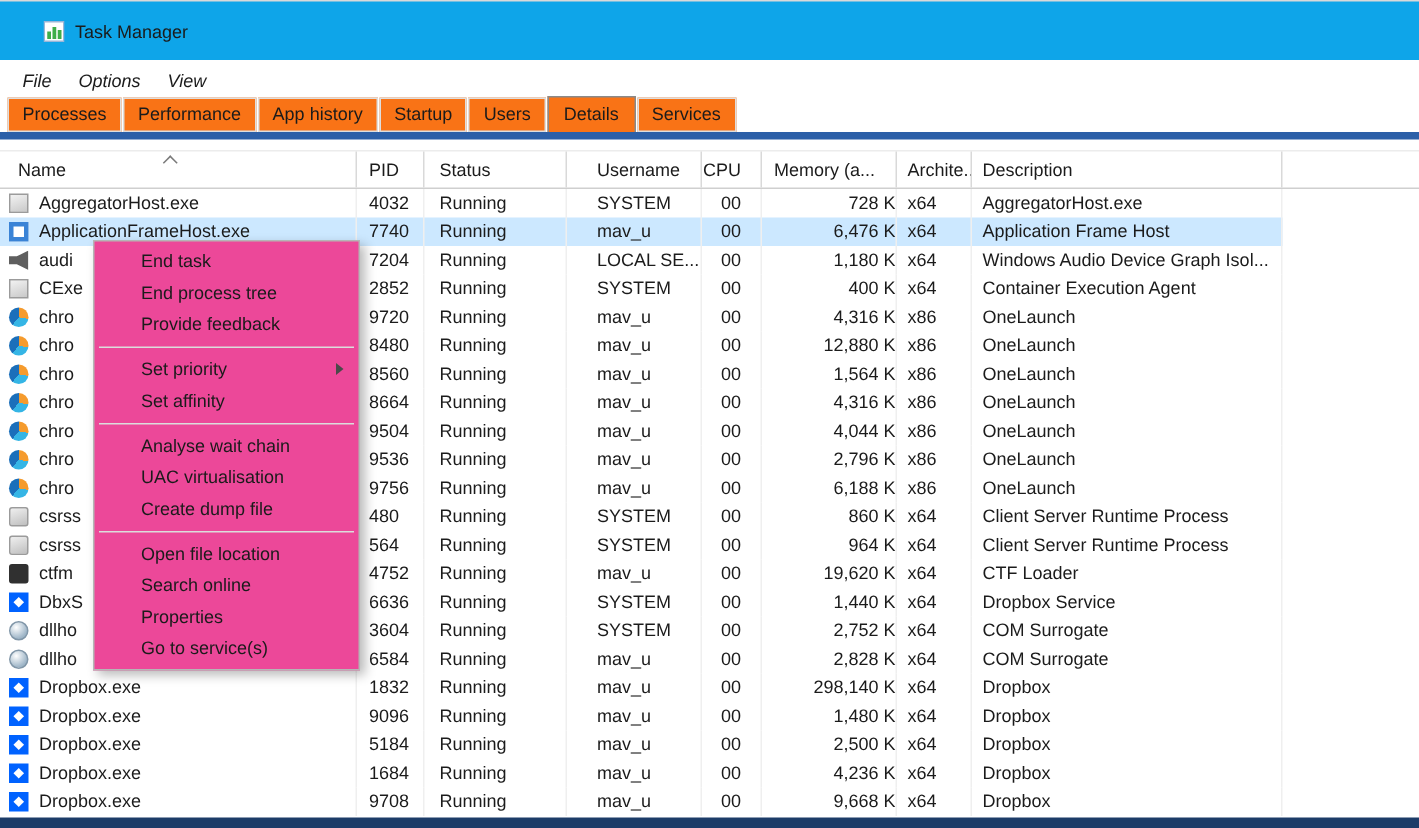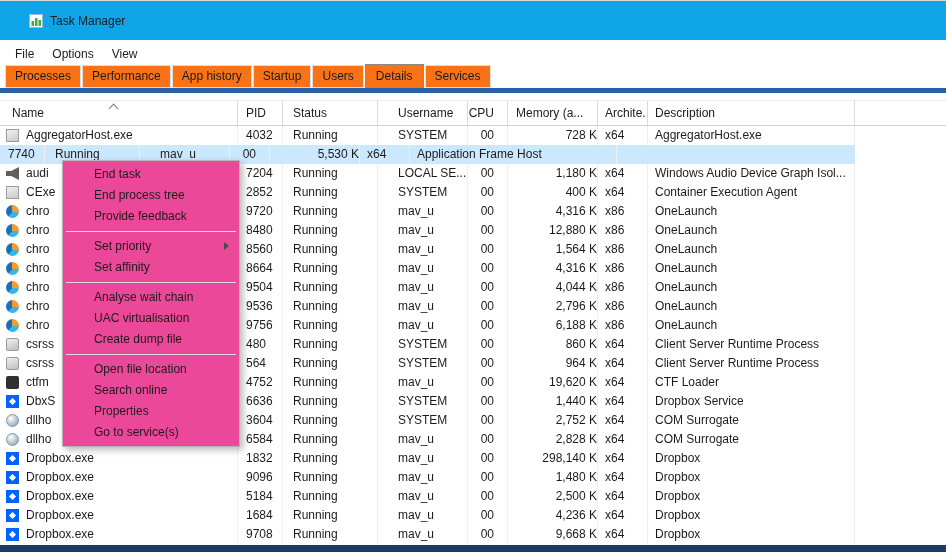--- a/index.html
+++ b/index.html
@@ -8,21 +8,21 @@
     background:#ffffff;color:#1b1b1b;
     font-family:"Liberation Sans", sans-serif;font-size:12px;
   }
   
   .titlebar{position:absolute;top:0;left:0;width:946px;height:40px;
     display:flex;align-items:center;padding-left:29px;box-sizing:border-box;
     border-top:1px solid #d9d9d9;background:#0ea5e9;}
   .titlebar .title{margin-left:7px;}
   
   .menubar{position:absolute;top:42px;left:0;height:24px;display:flex;align-items:center;padding-left:6px;}
-  .mb{padding:3px 9px;cursor:default;}
+  .mb{padding:3px 9px;cursor:default;font-style:italic;}
   
   .tabstrip{position:absolute;top:66px;left:5px;height:22px;display:flex;align-items:flex-end;}
   .tab{padding:3px 9px 4px;border:1px solid #dedede;background:#f97316;margin-right:1px;cursor:default;white-space:nowrap;}
   .tab.selected{border:1px solid #8a8a8a;padding:4px 10px 5px;position:relative;top:1px;}
   
   .strip-top{position:absolute;top:88px;left:0;width:946px;height:5px;background:#2b5fa8;}
   .strip-bottom{position:absolute;top:545px;left:0;width:946px;height:7px;background:#1c3c68;}
   
   .thead{position:absolute;top:100px;left:0;width:946px;height:26px;display:flex;
     border-top:1px solid #ececec;border-bottom:1px solid #cfcfcf;box-sizing:border-box;background:#fff;}
@@ -145,25 +145,29 @@
     </div>
     <div class="cell c-pid v-pid">4032</div>
     <div class="cell c-status v-status">Running</div>
     <div class="cell c-username v-username">SYSTEM</div>
     <div class="cell c-cpu v-cpu">00</div>
     <div class="cell c-memory v-memory">728 K</div>
     <div class="cell c-arch v-arch">x64</div>
     <div class="cell c-description v-description">AggregatorHost.exe</div>
   </div>
     <div class="row sel">
+    <div class="cell c-name">
+      <span class="ic ic-app-frame"></span>
+      <span class="v-name">ApplicationFrameHost.exe</span>
+    </div>
     <div class="cell c-pid v-pid">7740</div>
     <div class="cell c-status v-status">Running</div>
     <div class="cell c-username v-username">mav_u</div>
     <div class="cell c-cpu v-cpu">00</div>
-    <div class="cell c-memory v-memory">5,530 K</div>
+    <div class="cell c-memory v-memory">6,476 K</div>
     <div class="cell c-arch v-arch">x64</div>
     <div class="cell c-description v-description">Application Frame Host</div>
   </div>
     <div class="row">
     <div class="cell c-name">
       <span class="ic ic-audio"></span>
       <span class="v-name">audi</span>
     </div>
     <div class="cell c-pid v-pid">7204</div>
     <div class="cell c-status v-status">Running</div>

